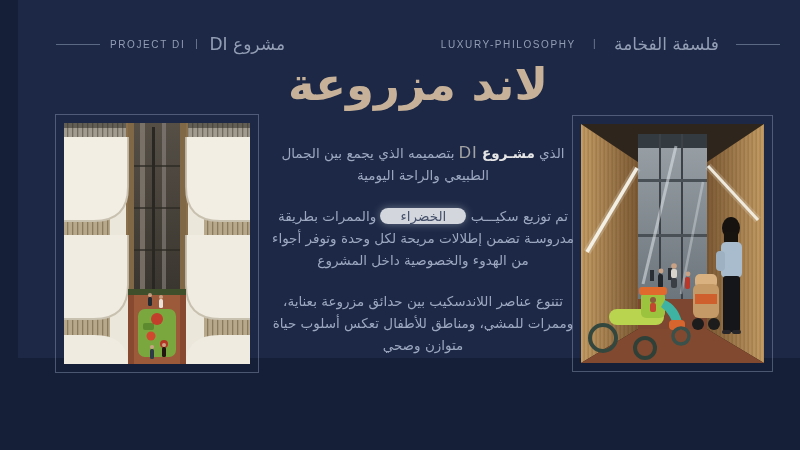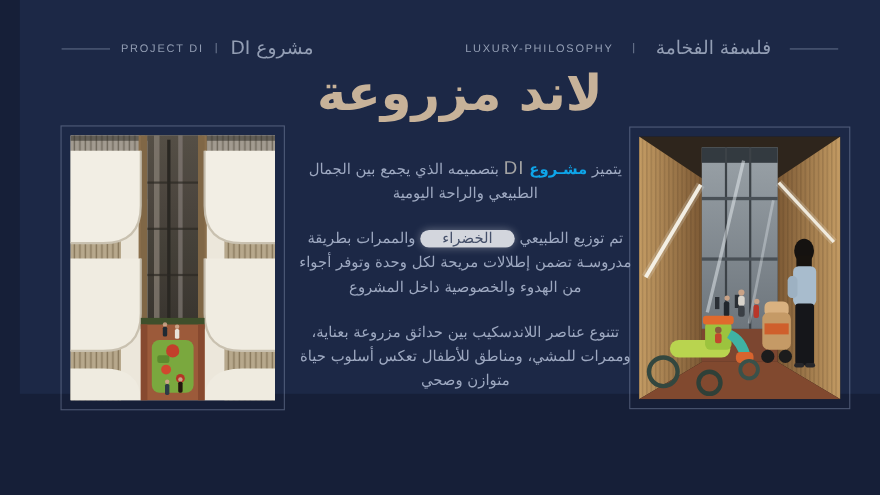--- a/index.html
+++ b/index.html
@@ -10,39 +10,39 @@
     font-family:"DejaVu Sans",sans-serif;
     margin-left:18px;
   }
   
   .hdr{
     position:absolute;top:34px;display:flex;align-items:center;gap:10px;
     color:#939eb4;font-size:10px;letter-spacing:1.6px;
     font-family:"Liberation Sans",sans-serif;
   }
   .hdr-left{left:38px;}
-  .hdr-right{right:56px;gap:17px;}
+  .hdr-right{right:38px;gap:17px;}
   .rule{width:44px;height:1px;background:#7f8ca6;opacity:.65;}
   .hdr .sep{opacity:.75;font-weight:300;transform:translateY(-1px);}
   .hdr .ar{font-family:"DejaVu Sans",sans-serif;font-size:17px;letter-spacing:0;direction:rtl;}
   
   .title{
     position:absolute;left:0;right:0;top:58px;text-align:center;
     direction:rtl;color:#c7b299;font-size:45px;font-weight:bold;
     letter-spacing:0;line-height:1.2;
   }
   
   .copy{
     position:absolute;left:252px;top:142px;width:306px;
     direction:rtl;text-align:center;color:#9da8c0;
     font-size:13.5px;line-height:22px;
   }
   .copy p{margin:0 0 19px 0;}
   .copy p:last-child{margin-bottom:0;}
-  .em-ar{font-weight:bold;color:#0ea5e9;}
+  .em-ar{font-weight:bold;color:#e5e5e5;}
   .em-latin{
     font-family:"Liberation Sans",sans-serif;font-size:17px;
     letter-spacing:1px;color:#a3a3a3;font-weight:400;
   }
   .hl{
     background:rgba(243,245,248,0.85);color:#45506a;
     border-radius:8px;padding:0 20px;
     box-shadow:0 0 8px rgba(255,255,255,0.35);
   }
   
@@ -71,27 +71,27 @@
     <span>LUXURY-PHILOSOPHY</span>
     <span class="sep">|</span>
     <span class="ar">فلسفة الفخامة</span>
     <span class="rule"></span>
   </div>
 
   <div class="title">لاند مزروعة</div>
 
   <div class="copy">
     <p>
-      <span>يتميز</span>
+      <span>الذي</span>
       <span class="em-ar">مشـروع</span>
       <span class="em-latin">DI</span>
       <span>بتصميمه الذي يجمع بين الجمال الطبيعي والراحة اليومية</span>
     </p>
     <p>
-      <span>تم توزيع الطبيعي</span>
+      <span>تم توزيع سكيـــب</span>
       <span class="hl">الخضراء</span>
       <span>والممرات بطريقة مدروسـة تضمن إطلالات مريحة لكل وحدة وتوفر أجواء من الهدوء والخصوصية داخل المشروع</span>
     </p>
     <p>تتنوع عناصر اللاندسكيب بين حدائق مزروعة بعناية، وممرات للمشي، ومناطق للأطفال تعكس أسلوب حياة متوازن وصحي</p>
   </div>
 
   <div class="frame frame-left">
     <div class="render">
       <svg viewBox="0 0 186 241" preserveAspectRatio="none">
         <defs>

